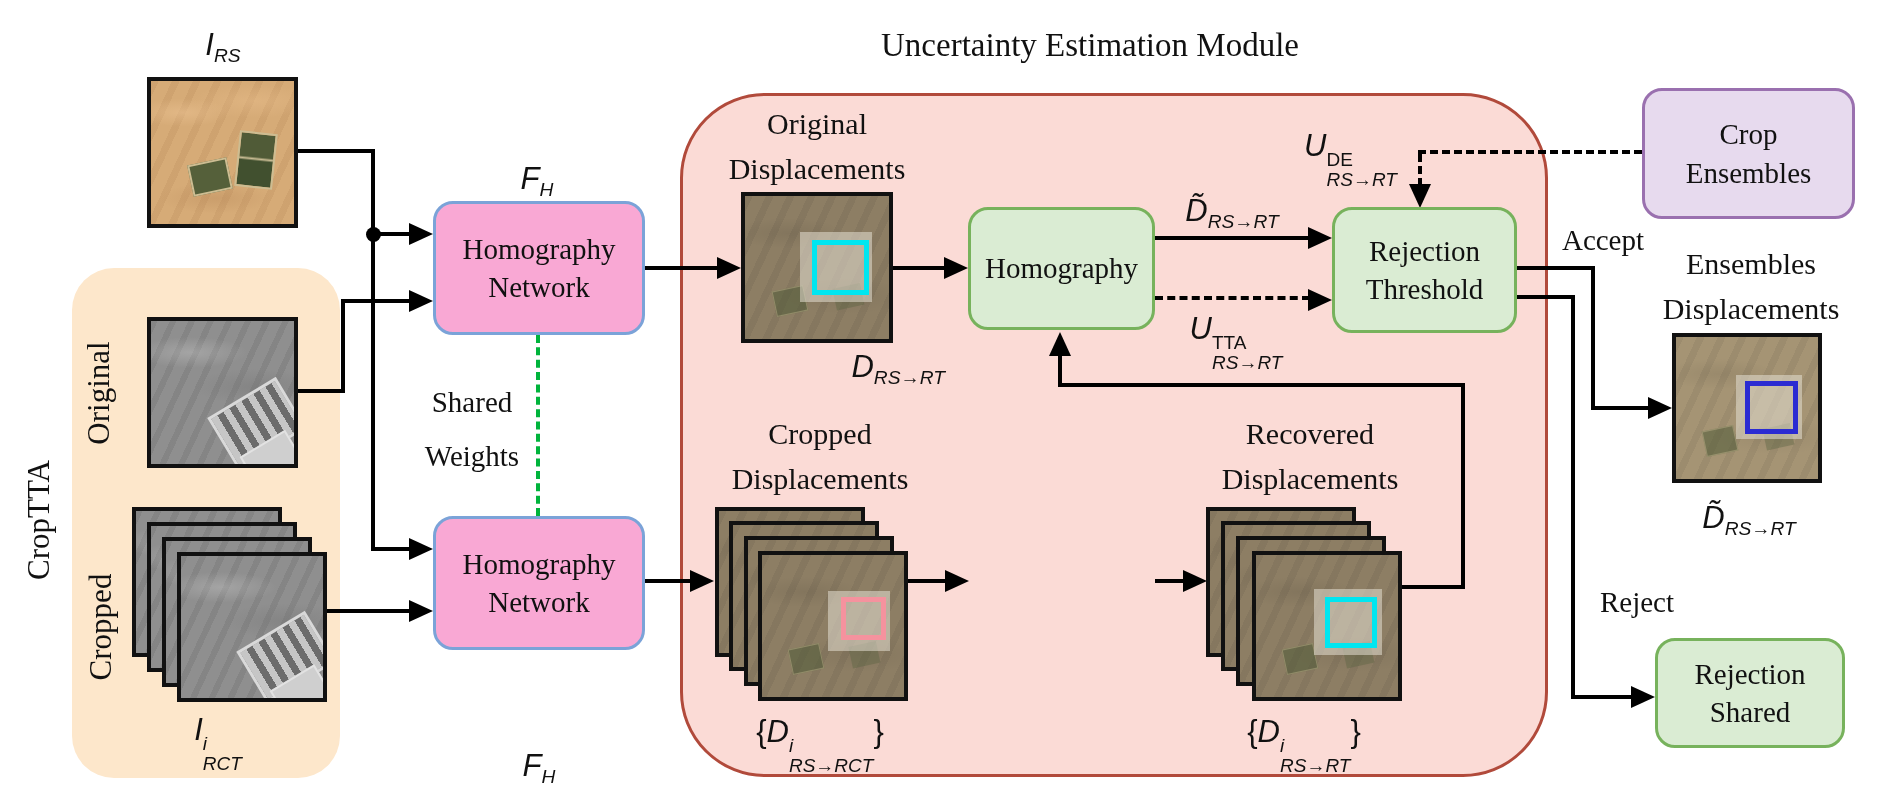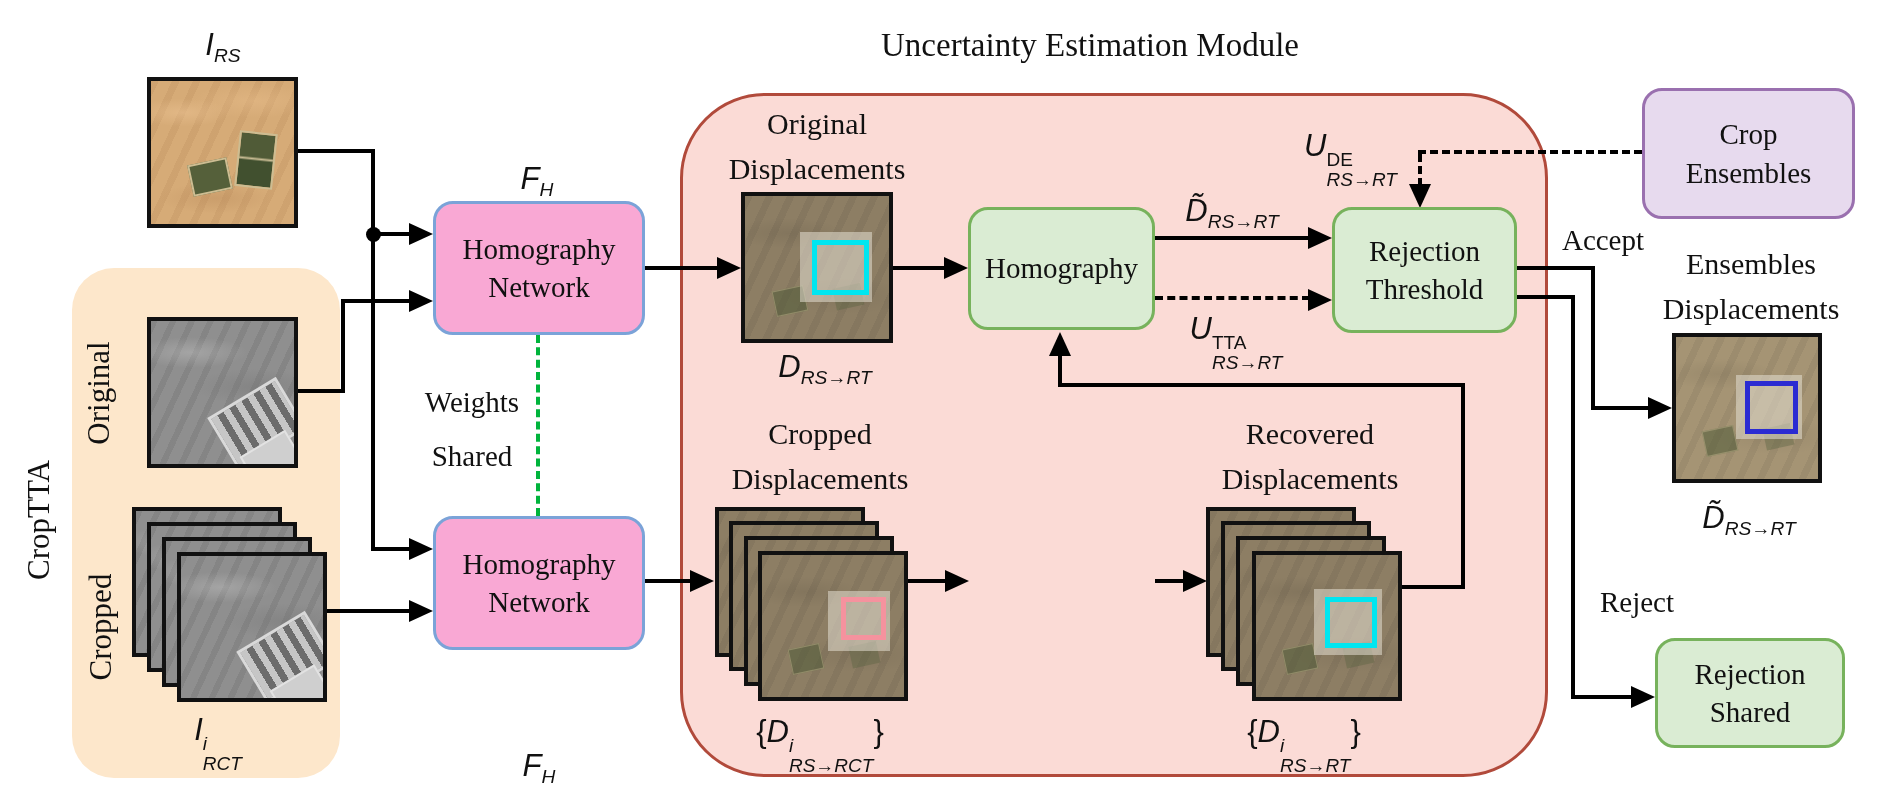--- a/index.html
+++ b/index.html
@@ -178,33 +178,33 @@
     <span>Network</span>
   </div>
   <div class="nbox b-blue" style="left:433px;top:516px;width:212px;height:134px;">
     <span>Homography</span>
     <span>Network</span>
   </div>
   <div class="lbl math" style="left:469px;top:748px;width:140px;">
     <span>F</span><sub>H</sub></div>
 
   <div class="lbl ann" style="left:382px;top:376px;width:180px;line-height:1.85;">
+    <div>Shared</div>
     <div>Weights</div>
-    <div>Shared</div>
   </div>
 
   <div class="lbl cap" style="left:697px;top:101px;width:240px;">
     <div>Original</div>
     <div>Displacements</div>
   </div>
   <div class="simg sat-disp" style="left:741px;top:192px;width:152px;height:151px;">
     <div class="patch" style="left:55px;top:36px;width:72px;height:70px;"></div>
     <div class="frame" style="left:67px;top:44px;width:57px;height:55px;border-color:#00e6f0;"></div>
   </div>
-  <div class="lbl math" style="left:735px;top:349px;width:180px;">
+  <div class="lbl math" style="left:765px;top:349px;width:180px;text-align:right;">
     <span>D</span><sub>RS→RT</sub></div>
 
   <div class="nbox b-green" style="left:968px;top:207px;width:187px;height:123px;">
     <span>Homography</span>
   </div>
   <div class="lbl math" style="left:1157px;top:193px;width:150px;">
     <span>D̃</span><sub>RS→RT</sub></div>
   <div class="lbl math" style="left:1146px;top:311px;width:180px;">
     <span>U</span><span class="stack">
         <span class="rom">TTA</span>

